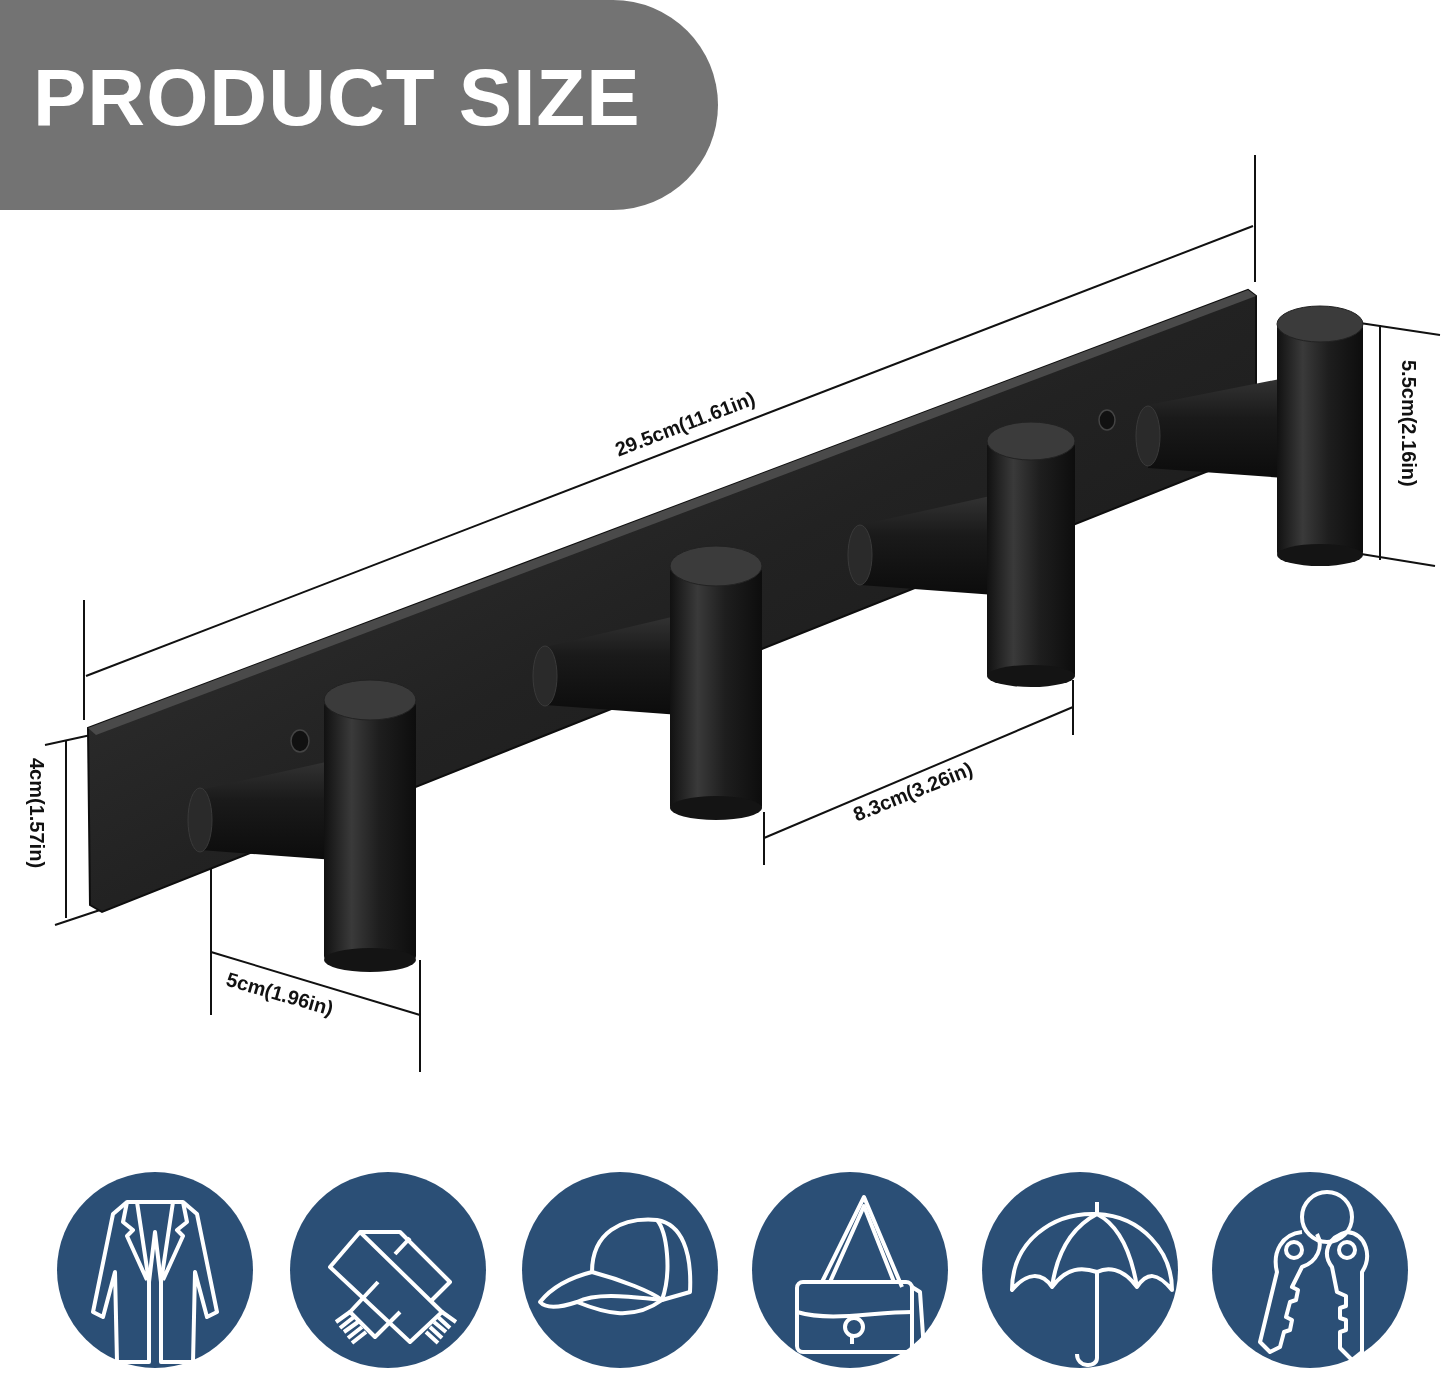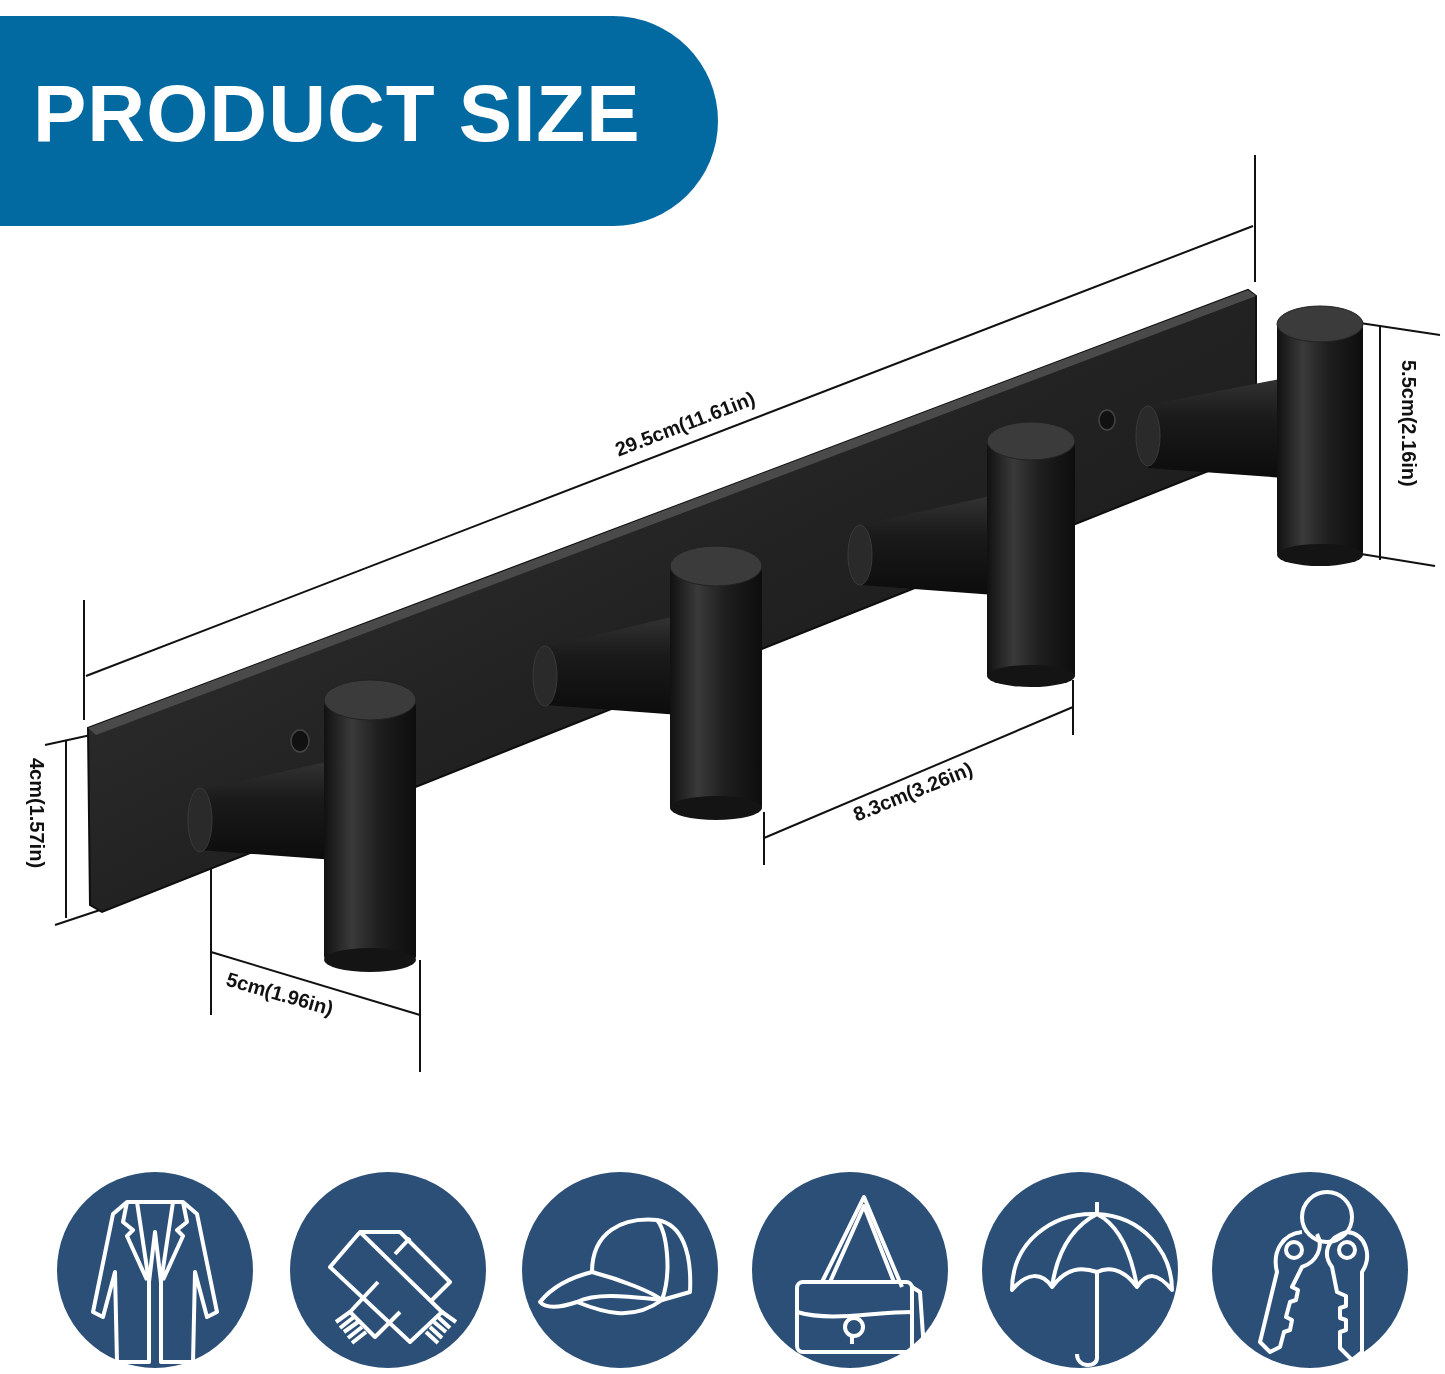--- a/index.html
+++ b/index.html
@@ -1,17 +1,17 @@
 <!DOCTYPE html>
 <html><head>
 <meta charset="utf-8">
 <style>
   html, body { margin: 0; padding: 0; background: #ffffff; }
   body { width: 1445px; height: 1374px; position: relative; overflow: hidden; font-family: "Liberation Sans", sans-serif; }
-  .banner { position: absolute; left: 0; top: 16px; width: 718px; height: 210px; background: #0369a1; border-radius: 0 105px 105px 0; }
+  .banner { position: absolute; left: 0; top: 0; width: 718px; height: 210px; background: #737373; border-radius: 0 105px 105px 0; }
   .banner-title { position: absolute; left: 33px; top: 58px; font-family: "Liberation Sans", sans-serif; font-weight: bold; font-size: 80px; color: #ffffff; letter-spacing: 1px; white-space: nowrap; line-height: 1; }
   .diagram { position: absolute; left: 0; top: 0; width: 1445px; height: 1140px; }
   .dim-label { position: absolute; font-family: "Liberation Sans", sans-serif; font-weight: bold; font-size: 20px; color: #111; white-space: nowrap; transform-origin: left top; }
   .icons { position: absolute; left: 0; top: 1168px; width: 1445px; height: 200px; }
   .icon-circle { position: absolute; width: 196px; height: 196px; border-radius: 50%; background: #2b4f76; }
   .icon-circle svg { position: absolute; left: 0; top: 0; width: 196px; height: 196px; }
 </style>
 </head>
 <body>
 

